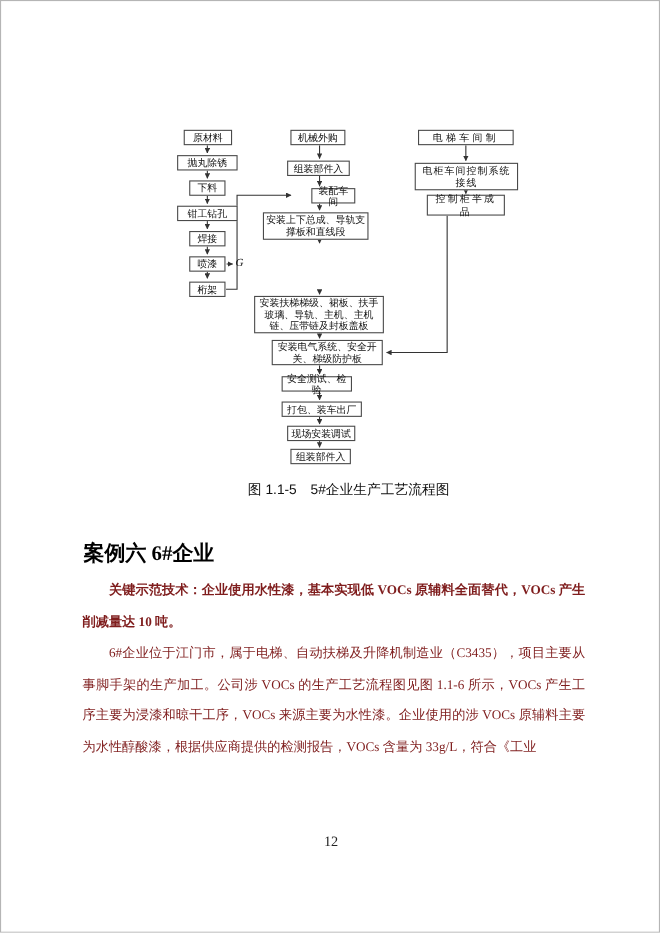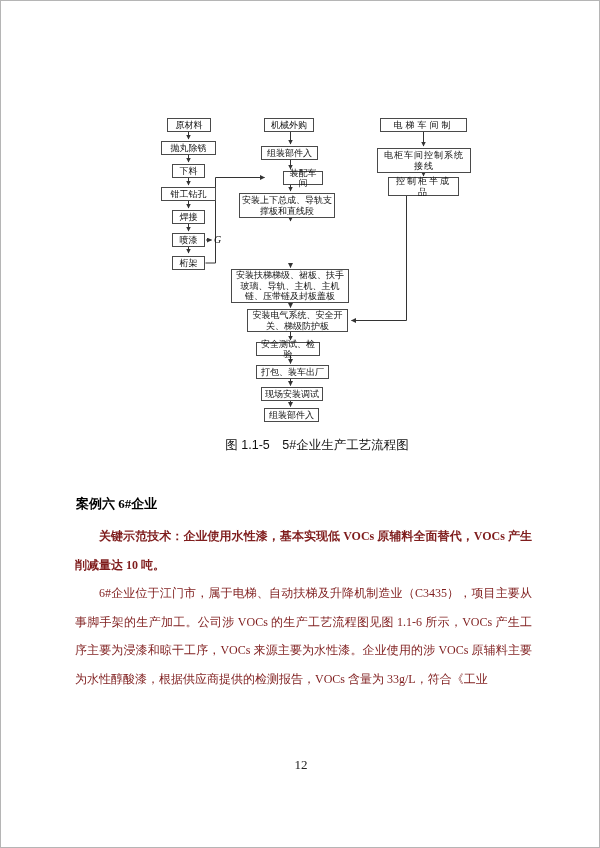--- a/index.html
+++ b/index.html
@@ -18,21 +18,21 @@
   .ls2 { letter-spacing:2px; }
   .ls3 { letter-spacing:3px; }
   .gas-label {
     position:absolute; left:213px; top:233px; font:italic 10px/12px "Liberation Serif",serif; color:#111;
   }
   .caption {
     position:absolute; left:0; top:437px; width:600px; text-align:center;
     font:12.5px/15px "Liberation Sans","DejaVu Sans",sans-serif; color:#111;margin-left:16px;
   }
   .heading {
-    position:absolute; left:75px; top:493px; font-weight:bold; font-size:13px; line-height:20px; color:#000;
+    position:absolute; left:75px; top:493px; font-weight:bold; font-size:19px; line-height:20px; color:#000;
   }
   .bodytext {
     position:absolute; left:74px; top:521px; width:457px;
     font-size:12px; line-height:28.5px; text-align:justify; color:#7f1d1d;
   }
   .bodytext p { margin:0; text-indent:2em; }
   .bodytext p.key { font-weight:bold; }
   .page-number {
     position:absolute; left:0; top:756px; width:600px; text-align:center;
     font-size:13px; color:#222;

